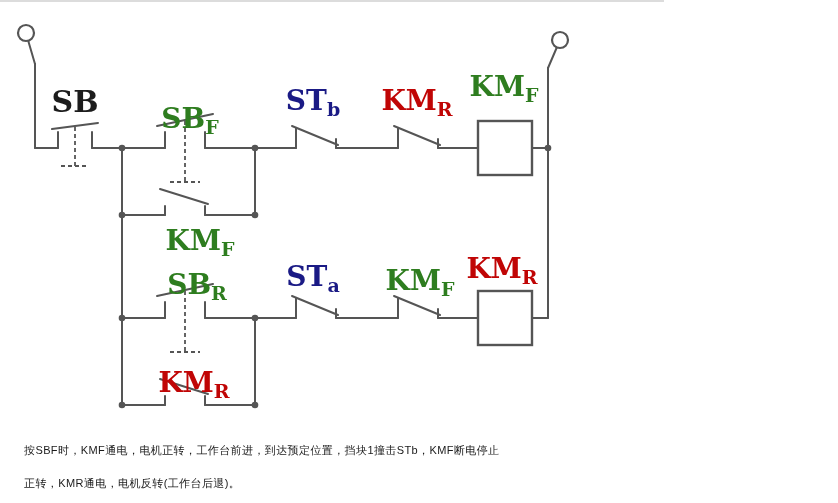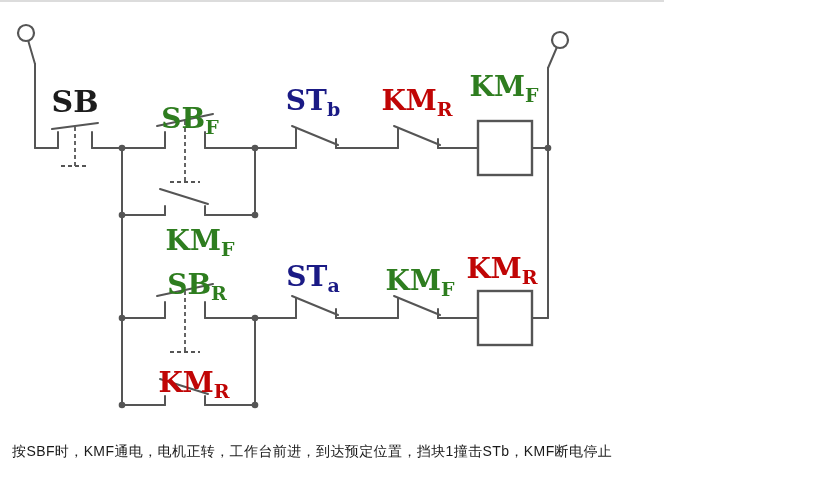--- a/index.html
+++ b/index.html
@@ -9,21 +9,21 @@
   .schematic{position:absolute;top:0;left:0;}
   .wire{stroke:#555;stroke-width:2;stroke-linecap:round;fill:none;}
   .sym{stroke:#555;stroke-width:2;stroke-linecap:round;fill:none;}
   .dash{stroke:#555;stroke-width:1.8;stroke-dasharray:4 3;stroke-linecap:butt;fill:none;}
   .node{fill:#555;stroke:none;}
   .term{fill:#ffffff;stroke:#555;stroke-width:2.2;}
   .coil{fill:#ffffff;stroke:#555;stroke-width:2.4;}
   .lbl{font-family:"DejaVu Serif",serif;font-weight:bold;font-size:28px;text-anchor:middle;}
   .lbl-big{font-size:30px;}
   .sub{font-size:19px;}
-  .caption{position:absolute;left:12px;color:#1a1a1a;font-size:14px;letter-spacing:0.4px;
+  .caption{position:absolute;left:24px;color:#1a1a1a;font-size:11px;letter-spacing:0.4px;
            font-family:"Liberation Sans",sans-serif;white-space:nowrap;}
   .cap1{top:443px;}
   .cap2{top:476px;}
 </style>
 </head>
 <body>
 
 <div class="page">
   <div class="top-rule"></div>
 
@@ -153,13 +153,14 @@
     <text class="lbl" x="504" y="96" fill="#2e7d1f"><tspan>KM</tspan><tspan class="sub" dy="6">F</tspan></text>
 
     <text class="lbl" x="313" y="286" fill="#1a1a85"><tspan>ST</tspan><tspan class="sub" dy="6">a</tspan></text>
 
     <text class="lbl" x="420" y="290" fill="#2e7d1f"><tspan>KM</tspan><tspan class="sub" dy="6">F</tspan></text>
 
     <text class="lbl" x="502" y="278" fill="#c00505"><tspan>KM</tspan><tspan class="sub" dy="6">R</tspan></text>
   </svg>
 
   <div class="caption cap1">按SBF时，KMF通电，电机正转，工作台前进，到达预定位置，挡块1撞击STb，KMF断电停止</div>
+  <div class="caption cap2">正转，KMR通电，电机反转(工作台后退)。</div>
 </div>
 
 </body></html>

